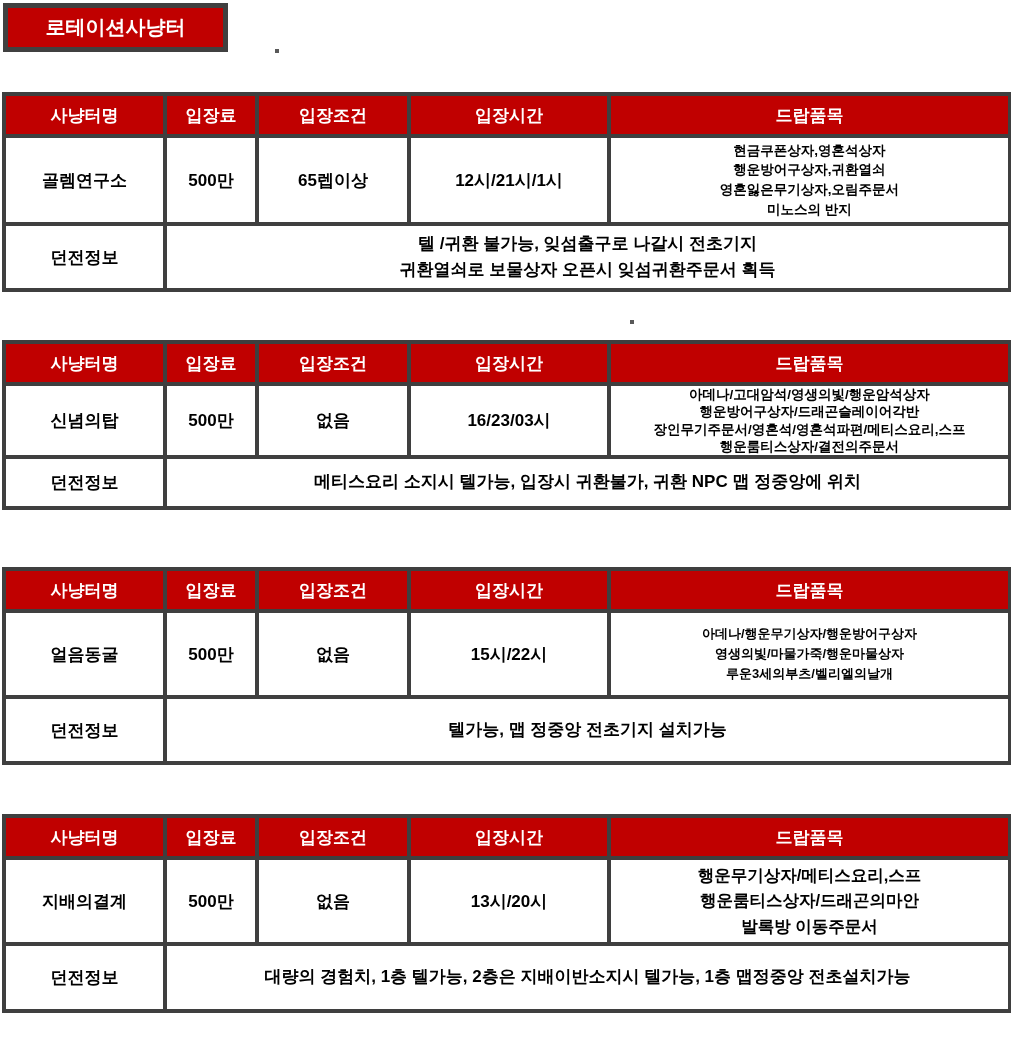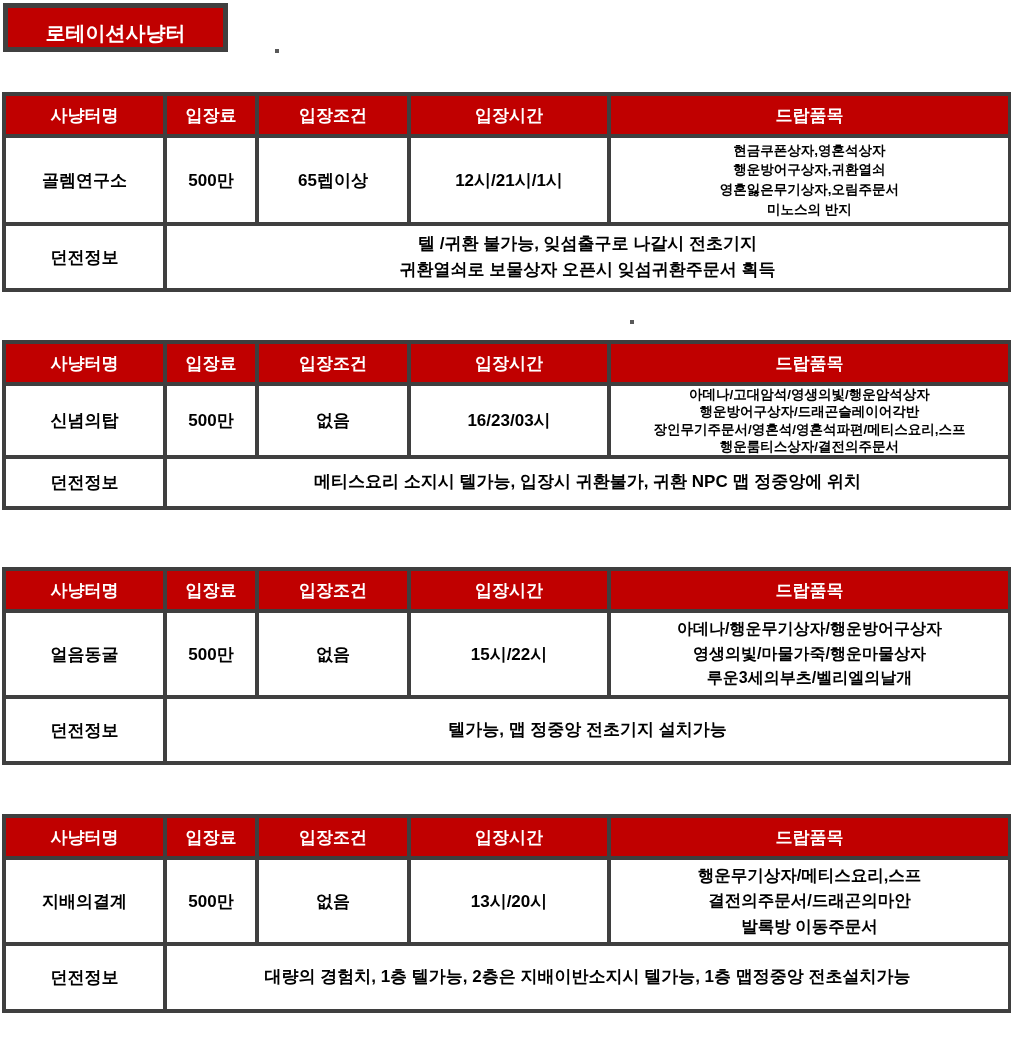--- a/index.html
+++ b/index.html
@@ -10,21 +10,21 @@
     font-family: "Liberation Sans", sans-serif;
     overflow: hidden;
   }
   .page { position: relative; width: 1011px; height: 1052px; }
 
   .title-box {
     position: absolute; left: 3px; top: 3px;
     width: 225px; height: 49px;
     background: #C00000;
     border: 5px solid #404040;
-    display: flex; align-items: flex-end; justify-content: center;
+    display: flex; align-items: center; justify-content: center;
     color: #ffffff; font-weight: bold; font-size: 20px;
   }
 
   .stray-dot {
     position: absolute; width: 4px; height: 4px;
     background: #595959;
   }
   .dot1 { left: 275px; top: 49px; }
   .dot2 { left: 630px; top: 320px; }
 
@@ -58,21 +58,21 @@
   }
 
   .t1 td.cell   { height: 88px; }
   .t2 td.cell   { height: 73px; }
   .t3 td.cell   { height: 86px; }
   .t4 td.cell   { height: 86px; }
 
   td.drops { white-space: pre-line; }
   .t1 td.drops { font-size: 13.5px; line-height: 1.45; }
   .t2 td.drops { font-size: 13.5px; line-height: 1.28; }
-  .t3 td.drops { font-size: 16px;  line-height: 1.55; }
+  .t3 td.drops { font-size: 13px;  line-height: 1.55; }
   .t4 td.drops { font-size: 16.5px; line-height: 1.55; }
 
   .t1 td.info-cell { height: 66px; }
   .t2 td.info-cell { height: 51px; }
   .t3 td.info-cell { height: 66px; }
   .t4 td.info-cell { height: 67px; }
   td.info-cell {
     text-align: left;
     padding-left: 20px;
     white-space: pre-line;
@@ -205,21 +205,21 @@
       <th>입장조건</th>
       <th>입장시간</th>
       <th>드랍품목</th>
     </tr>
     <tr>
       <td class="cell">지배의결계</td>
       <td class="cell">500만</td>
       <td class="cell">없음</td>
       <td class="cell">13시/20시</td>
       <td class="cell drops">행운무기상자/메티스요리,스프
-결전의주문서/드래곤의마안
+행운룸티스상자/드래곤의마안
 발록방 이동주문서</td>
     </tr>
     <tr>
       <td>던전정보</td>
       <td class="info-cell" colspan="4">대량의 경험치, 1층 텔가능, 2층은 지배이반소지시 텔가능, 1층 맵정중앙 전초설치가능</td>
     </tr>
   </tbody>
     </table>
 
 </div>

